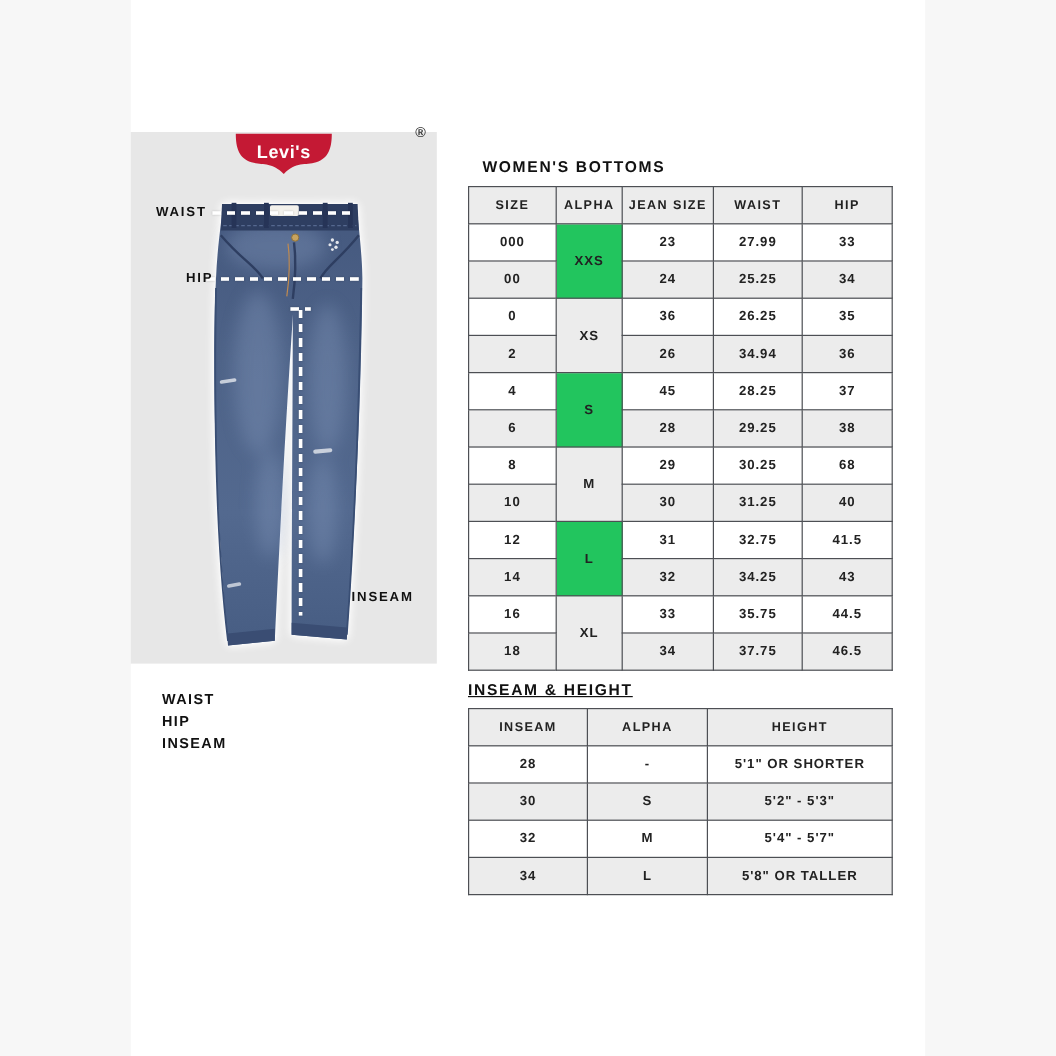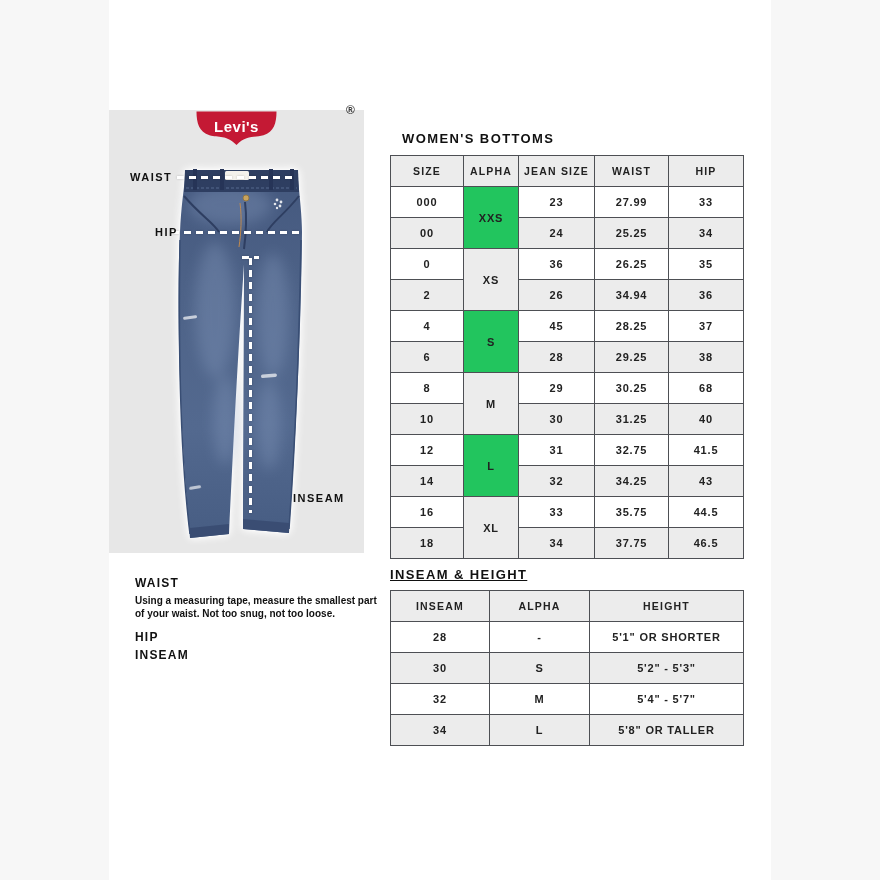--- a/index.html
+++ b/index.html
@@ -269,22 +269,20 @@
           <td>34</td>
           <td>L</td>
           <td>5'8" OR TALLER</td>
         </tr>
       </tbody>
     </table>
 
   <section class="tips">
     <div class="tip">
       <h3>WAIST</h3>
-      <p>Using a measuring tape, measure the smallest part
-of your waist. Not too snug, not too loose.</p>
     </div>
     <div class="tip">
       <h3>HIP</h3>
     </div>
     <div class="tip">
       <h3>INSEAM</h3>
     </div>
   </section>
 
 </div>

